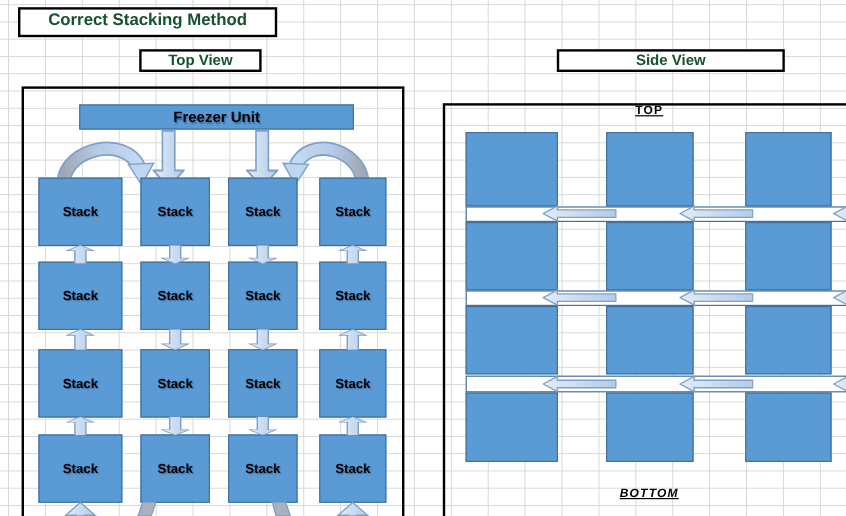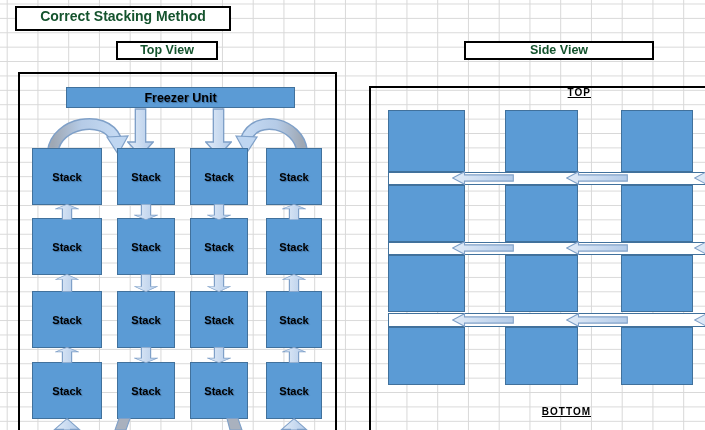--- a/index.html
+++ b/index.html
@@ -22,21 +22,21 @@
   .bluebox{
     position:absolute;box-sizing:border-box;background:#5B9BD5;border:1.5px solid #41719C;
     display:flex;align-items:center;justify-content:center;
     color:#000000;font-weight:bold;text-shadow:1px 1px 1px rgba(23,54,93,.45);
   }
   .band{position:absolute;box-sizing:border-box;background:#fff;border:1.5px solid #41719C;}
   .shape{position:absolute;overflow:visible;}
   .flip{transform:scaleY(-1);}
   .caps-label{
     position:absolute;font-weight:800;color:#000;text-decoration:underline;
-    letter-spacing:1px;text-align:right;
+    letter-spacing:1px;text-align:center;
   }
 </style>
 </head>
 <body>
 
 <svg width="0" height="0" style="position:absolute">
   <defs>
     <linearGradient id="gArr" x1="0" y1="0" x2="1" y2="0">
       <stop offset="0" stop-color="#E2ECF8"></stop>
         <stop offset="1" stop-color="#B3CBE9"></stop>
@@ -247,13 +247,13 @@
 <svg class="shape" style="left:452px;top:313px" width="62" height="14">
     <use href="#arrow-h"></use>
   </svg>
 <svg class="shape" style="left:566px;top:313px" width="62" height="14">
     <use href="#arrow-h"></use>
   </svg>
 <svg class="shape" style="left:694px;top:313px" width="62" height="14">
     <use href="#arrow-h"></use>
   </svg>
 
-<div class="caps-label" style="left:491px;top:406px;width:100px;font-size:10px;">BOTTOM</div>
+<div class="caps-label" style="left:491px;top:406px;width:100px;font-size:10px;font-style:italic;">BOTTOM</div>
 
 </body></html>

